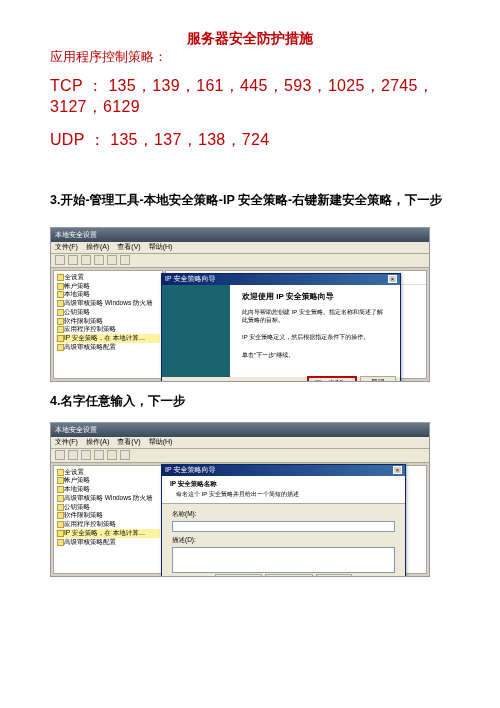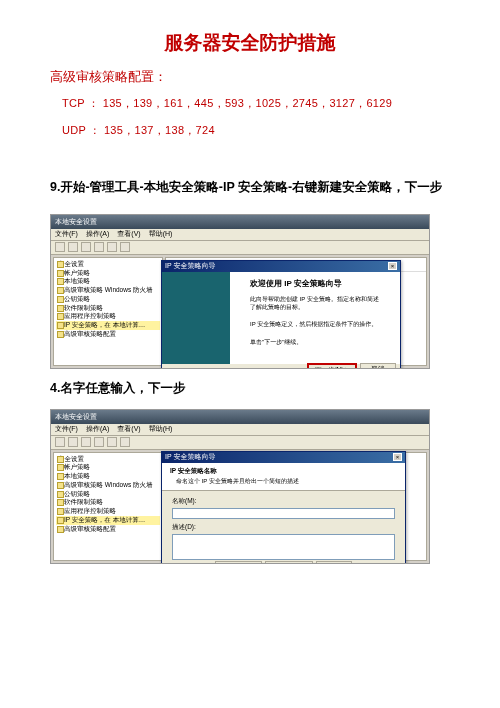--- a/index.html
+++ b/index.html
@@ -8,35 +8,33 @@
       height: 708px;
       background: #fff;
       font-family: "Microsoft YaHei", SimSun, sans-serif;
       padding: 30px 50px 20px 50px;
       font-size: 12px;
       color: #000;
     }
     .title {
       text-align: center;
       color: #c00000;
-      font-size: 19px;
+      font-size: 14px;
       font-weight: bold;
-      margin-bottom: 12px;
     }
     .subtitle {
       color: #c00000;
       font-size: 13px;
       margin-bottom: 10px;
     }
     .ports-line {
       color: #c00000;
-      font-size: 11px;
+      font-size: 16px;
       margin-bottom: 12px;
       letter-spacing: 0.3px;
-      margin-left: 12px;
     }
     .step {
       font-size: 12.5px;
       font-weight: bold;
       margin-top: 38px;
       margin-bottom: 14px;
       line-height: 1.9;
     }
     .step2 { margin-top: 8px; margin-bottom: 8px; }
     .screenshot {
@@ -150,21 +148,21 @@
       display: flex;
       height: calc(100% - 28px);
     }
     .wizard-side {
       width: 68px;
       background: #19646e;
     }
     .wizard-main {
       flex: 1;
       background: #fff;
-      padding: 6px 20px;
+      padding: 6px 12px;
       font-size: 7px;
       color: #000;
     }
     .wizard-heading {
       font-size: 8px;
       font-weight: bold;
       margin-bottom: 6px;
     }
     .wizard-text {
       font-size: 6px;
@@ -221,25 +219,25 @@
       width: 100%;
       height: 26px;
       background: #fff;
       border: 1px solid #7f9db9;
     }
   </style>
 </head>
 <body>
 
 <div class="title">服务器安全防护措施</div>
-<div class="subtitle">高级审核策略配置：</div>
+<div class="subtitle">应用程序控制策略：</div>
 <div class="ports-line">TCP ： 135，139，161，445，593，1025，2745，3127，6129</div>
 <div class="ports-line">UDP ： 135，137，138，724</div>
 
-<div class="step">9.开始-管理工具-本地安全策略-IP 安全策略-右键新建安全策略，下一步</div>
+<div class="step">3.开始-管理工具-本地安全策略-IP 安全策略-右键新建安全策略，下一步</div>
 
 <div class="screenshot">
   <div class="win-titlebar">
     <span>本地安全设置</span>
   </div>
   <div class="win-menubar">
     <span>文件(F)</span>
     <span>操作(A)</span>
     <span>查看(V)</span>
     <span>帮助(H)</span>

